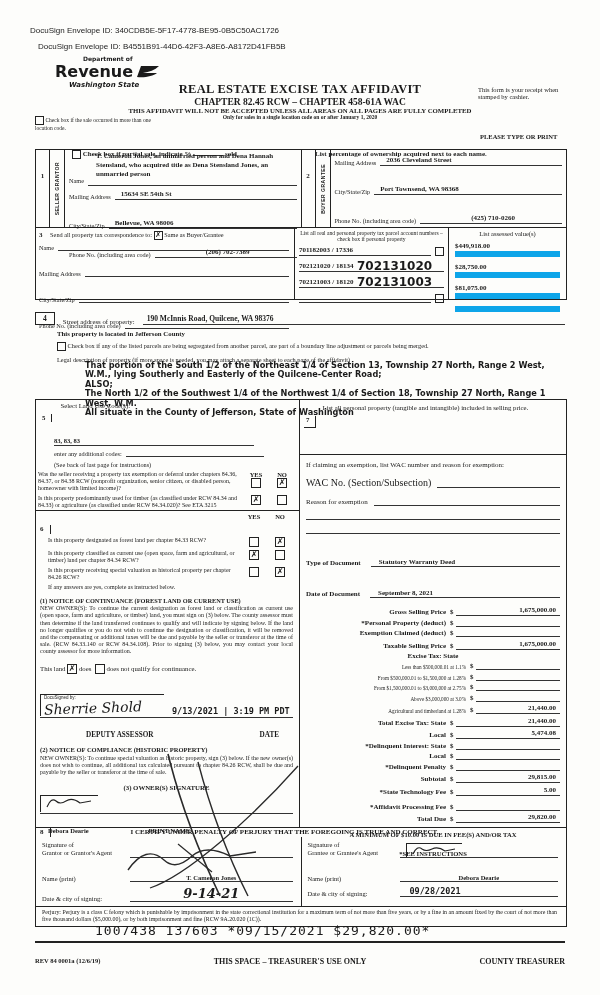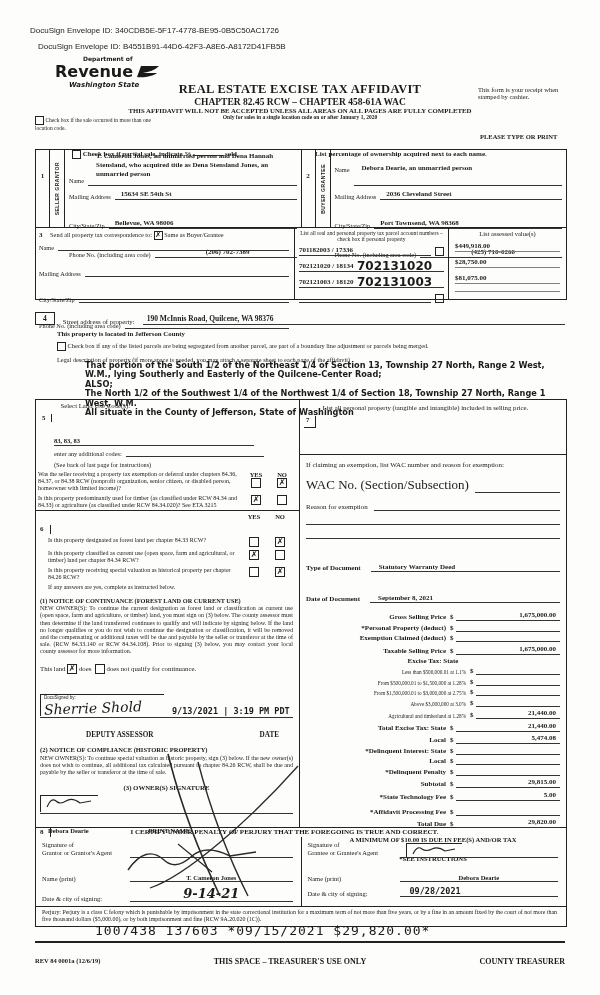--- a/index.html
+++ b/index.html
@@ -37,21 +37,21 @@
   .namerow{display:flex;min-height:34px;}
   .nameval{flex:1;border-bottom:1px solid #333;font:bold 7px/1.25 "Liberation Serif",serif;padding-left:8px;}
   
   .corr{display:flex;border-top:1.4px solid #222;}
   .corr-left{width:250px;border-right:1px solid #222;padding:3px 5px 0 3px;font-size:6.3px;}
   .corr-mid{width:145px;border-right:1px solid #222;padding:2px 4px;}
   .corr-right{flex:1;padding:2px 6px;}
   .parcel-row{display:flex;align-items:flex-end;margin-bottom:6px;position:relative;}
   .parcel-acct{flex:1;border-bottom:1px solid #333;font:bold 7px "Liberation Serif",serif;padding-bottom:1px;}
   .overlay-num{position:absolute;left:58px;top:-3px;font:bold 12px "DejaVu Sans",sans-serif;background:transparent;}
-  .aval{display:block;border-bottom:1px solid #0ea5e9;font:bold 7px "Liberation Serif",serif;margin-bottom:6px;padding-bottom:1px;}
+  .aval{display:block;border-bottom:6px solid #0ea5e9;font:bold 7px "Liberation Serif",serif;margin-bottom:6px;padding-bottom:1px;}
   
   .numbox{display:inline-block;border:1.2px solid #222;font:bold 7.5px "Liberation Serif",serif;
           padding:1px 7px;margin-right:8px;}
   .legal{font:bold 8.2px/1.15 "DejaVu Sans",sans-serif;}
   
   .cols{display:flex;border:1.6px solid #222;}
   .col-l{width:263px;border-right:1.2px solid #222;}
   .col-r{flex:1;padding:2px 6px 0 6px;}
   .s5{border-bottom:1.2px solid #222;padding:2px 4px 2px 2px;}
   .qrow{display:flex;font-size:6px;line-height:1.15;margin-top:3px;}
@@ -152,24 +152,20 @@
           </div>
         </div>
       </div>
 
       <div class="party">
         <div class="numcell">2</div>
         <div class="rolecell">
             <span class="vert"><span>BUYER</span> <span>GRANTEE</span></span>
           </div>
         <div class="pfields">
-          <div class="namerow" style="min-height:34px;">
-            <span class="flabel" style="align-self:center;">Name</span>
-            <div class="nameval" style="display:flex;align-items:center;">Debora Dearie, an unmarried person</div>
-          </div>
           <div class="frow" style="margin-top:4px;">
             <span class="flabel">Mailing Address</span>
             <span class="fval">2036 Cleveland Street</span>
           </div>
           <div class="frow">
             <span class="flabel">City/State/Zip</span>
             <span class="fval">Port Townsend, WA  98368</span>
           </div>
           <div class="frow">
             <span class="flabel">Phone No. (including area code)</span>
@@ -349,21 +345,21 @@
       </div>
     </div>
 
     <div class="col-r">
       <div style="display:flex;font-size:6.8px;border-bottom:1px solid #222;margin:0 -6px;padding:2px 6px 26px 4px;">
         <span class="b" style="border:1px solid #222;border-top:none;border-left:none;padding:0 6px 1px 2px;margin-right:6px;height:10px;">7</span>
         <span style="flex:1;line-height:1.3;">List all personal property (tangible and intangible) included in selling price.</span>
       </div>
 
       <div style="font-size:7px;margin-top:6px;">If claiming an exemption, list WAC number and reason for exemption:</div>
-      <div style="display:flex;align-items:flex-end;font-size:13px;margin-top:8px;">
+      <div style="display:flex;align-items:flex-end;font-size:10px;margin-top:8px;">
         <span>WAC No. (Section/Subsection)</span>
         <span class="u" style="flex:1;margin-left:6px;"></span>
       </div>
       <div style="display:flex;align-items:flex-end;font-size:7px;margin-top:10px;">
         <span>Reason for exemption</span>
         <span class="u" style="flex:1;margin-left:6px;"></span>
       </div>
       <div class="u" style="margin-top:13px;"></div>
       <div class="u" style="margin-top:13px;"></div>
 

